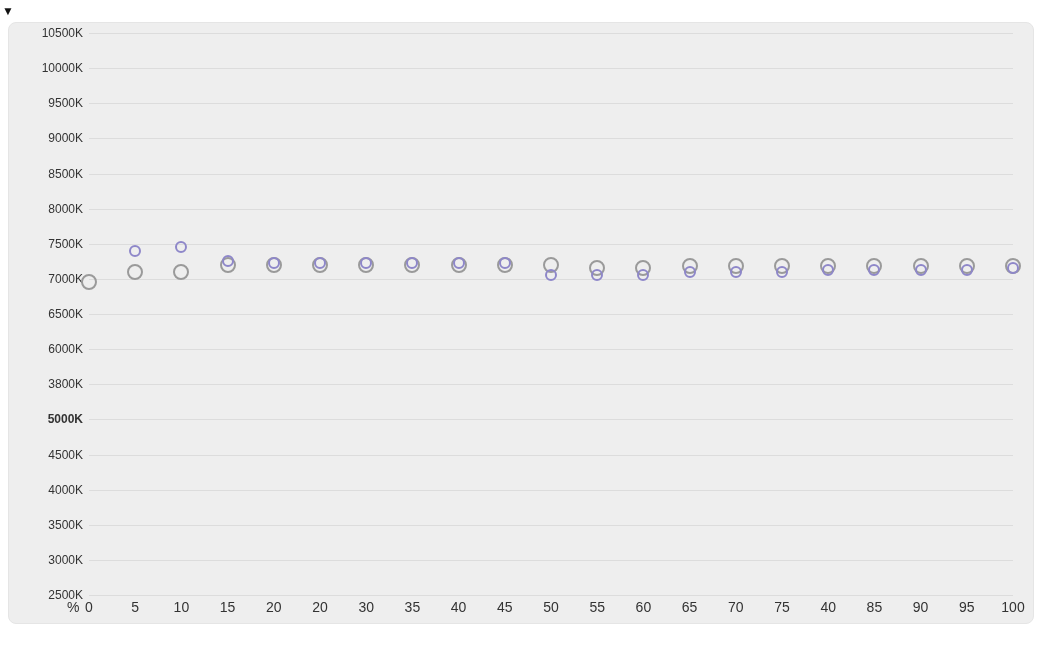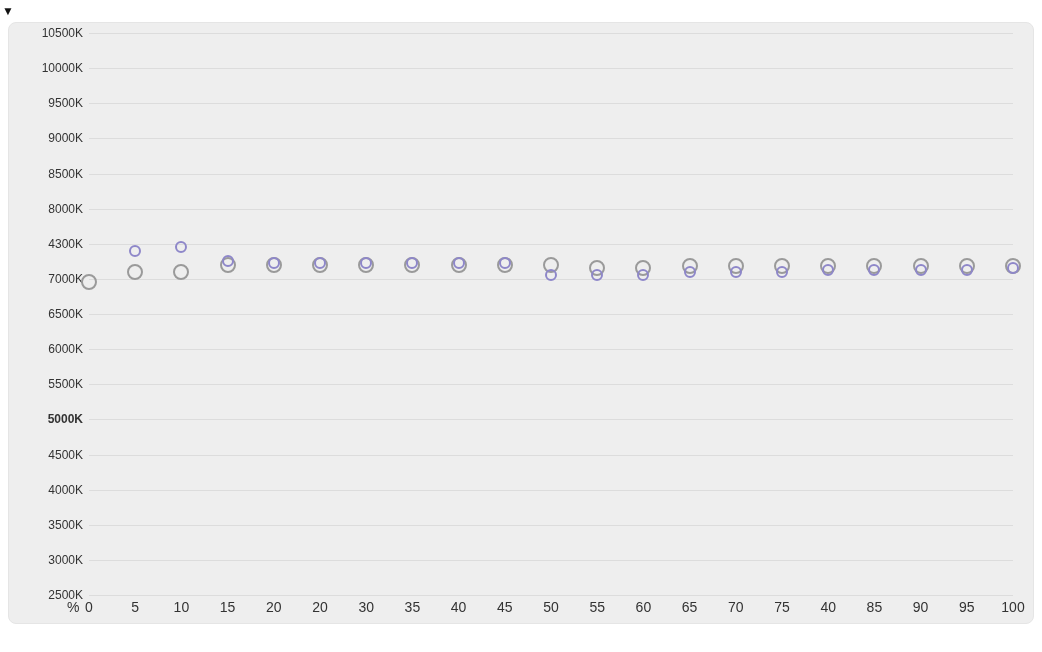--- a/index.html
+++ b/index.html
@@ -33,29 +33,29 @@
         <span class="ylab" style="top: 93.75%;">3000K</span>
         <div class="hgrid" style="top: 87.5%;"></div>
         <span class="ylab" style="top: 87.5%;">3500K</span>
         <div class="hgrid" style="top: 81.25%;"></div>
         <span class="ylab" style="top: 81.25%;">4000K</span>
         <div class="hgrid" style="top: 75%;"></div>
         <span class="ylab" style="top: 75%;">4500K</span>
         <div class="hgrid" style="top: 68.75%;"></div>
         <span class="ylab" style="top: 68.75%; font-weight: bold;">5000K</span>
         <div class="hgrid" style="top: 62.5%;"></div>
-        <span class="ylab" style="top: 62.5%;">5500K</span>
+        <span class="ylab" style="top: 62.5%;">3800K</span>
         <div class="hgrid" style="top: 56.25%;"></div>
         <span class="ylab" style="top: 56.25%;">6000K</span>
         <div class="hgrid" style="top: 50%;"></div>
         <span class="ylab" style="top: 50%;">6500K</span>
         <div class="hgrid" style="top: 43.75%;"></div>
         <span class="ylab" style="top: 43.75%;">7000K</span>
         <div class="hgrid" style="top: 37.5%;"></div>
-        <span class="ylab" style="top: 37.5%;">4300K</span>
+        <span class="ylab" style="top: 37.5%;">7500K</span>
         <div class="hgrid" style="top: 31.25%;"></div>
         <span class="ylab" style="top: 31.25%;">8000K</span>
         <div class="hgrid" style="top: 25%;"></div>
         <span class="ylab" style="top: 25%;">8500K</span>
         <div class="hgrid" style="top: 18.75%;"></div>
         <span class="ylab" style="top: 18.75%;">9000K</span>
         <div class="hgrid" style="top: 12.5%;"></div>
         <span class="ylab" style="top: 12.5%;">9500K</span>
         <div class="hgrid" style="top: 6.25%;"></div>
         <span class="ylab" style="top: 6.25%;">10000K</span>

